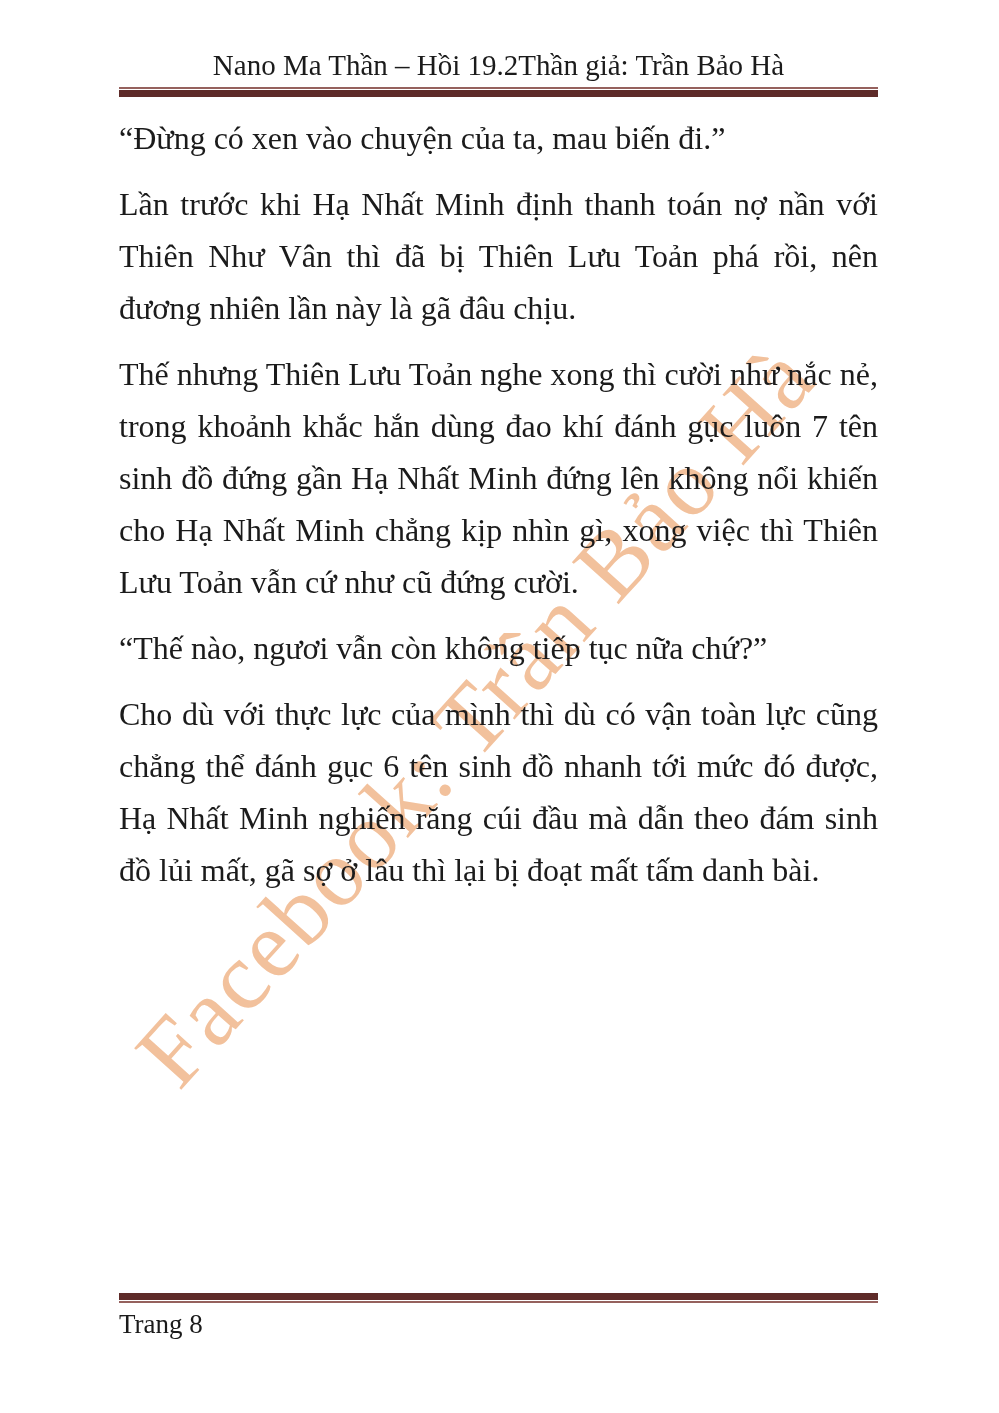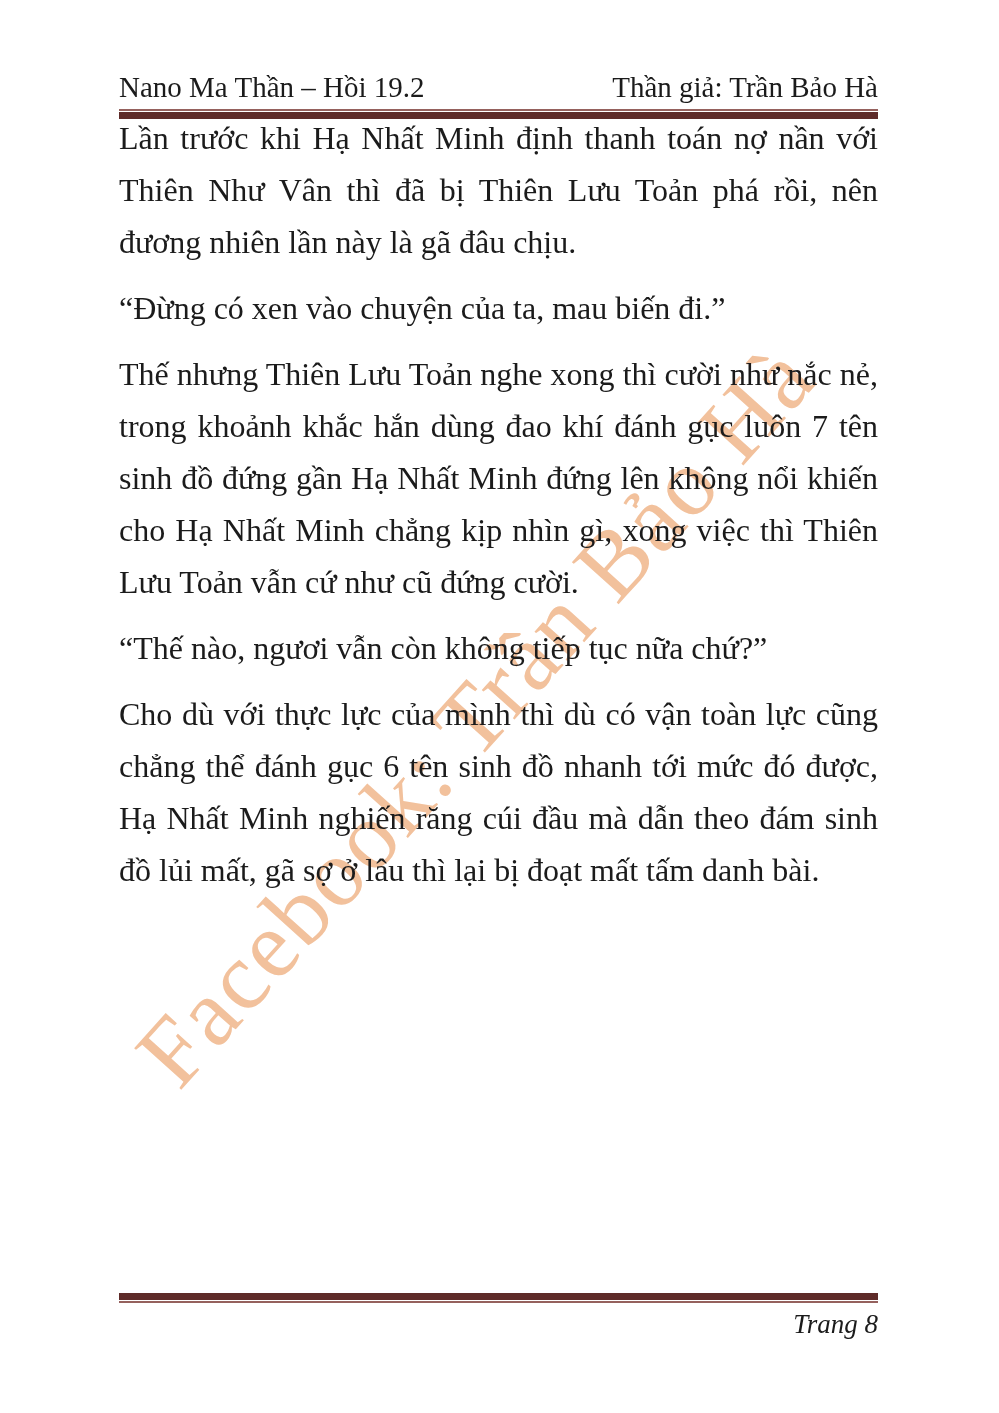--- a/index.html
+++ b/index.html
@@ -33,25 +33,24 @@
   }
   header.page-header {
     position: absolute;
     left: 119px;
     right: 121px;
     top: 48px;
     z-index: 1;
   }
   .header-row {
     display: flex;
-    justify-content: space-between;
+    justify-content: center;
     align-items: baseline;
     font-size: 29px;
     line-height: 34px;
-    margin-top: 22px;
   }
   .rule {
     width: 100%;
   }
   .rule-header {
     height: 10px;
     margin-top: 5px;
     background: linear-gradient(
       #95615d 0px, #95615d 2px,
       #ffffff 2px, #ffffff 3px,
@@ -78,45 +77,44 @@
     z-index: 1;
   }
   .rule-footer {
     height: 10px;
     background: linear-gradient(
       #5e2b29 0px, #5e2b29 7px,
       #ffffff 7px, #ffffff 8px,
       #95615d 8px, #95615d 10px);
   }
   .page-number {
-    text-align: right;
+    text-align: left;
     font-size: 27px;
     margin-top: 6px;
-    font-style: italic;
   }
 </style>
 </head>
 <body>
 
 <div class="page">
 
   <div class="watermark" style="color: rgb(242, 193, 156);">Facebook: Trần Bảo Hà</div>
 
   <header class="page-header">
     <div class="header-row">
       <span>Nano Ma Thần – Hồi 19.2</span>
       <span>Thần giả: Trần Bảo Hà</span>
     </div>
     <div class="rule rule-header"></div>
   </header>
 
   <main class="page-body" id="paragraphs">
 
-  <p>Lần trước khi Hạ Nhất Minh định thanh toán nợ nần với Thiên Như Vân thì đã bị Thiên Lưu Toản phá rồi, nên đương nhiên lần này là gã đâu chịu.</p>
-      <p>“Đừng có xen vào chuyện của ta, mau biến đi.”</p>
+  <p>“Đừng có xen vào chuyện của ta, mau biến đi.”</p>
+      <p>Lần trước khi Hạ Nhất Minh định thanh toán nợ nần với Thiên Như Vân thì đã bị Thiên Lưu Toản phá rồi, nên đương nhiên lần này là gã đâu chịu.</p>
       <p>Thế nhưng Thiên Lưu Toản nghe xong thì cười như nắc nẻ, trong khoảnh khắc hắn dùng đao khí đánh gục luôn 7 tên sinh đồ đứng gần Hạ Nhất Minh đứng lên không nổi khiến cho Hạ Nhất Minh chẳng kịp nhìn gì, xong việc thì Thiên Lưu Toản vẫn cứ như cũ đứng cười.</p>
       <p>“Thế nào, ngươi vẫn còn không tiếp tục nữa chứ?”</p>
       <p>Cho dù với thực lực của mình thì dù có vận toàn lực cũng chẳng thể đánh gục 6 tên sinh đồ nhanh tới mức đó được, Hạ Nhất Minh nghiến răng cúi đầu mà dẫn theo đám sinh đồ lủi mất, gã sợ ở lâu thì lại bị đoạt mất tấm danh bài.</p>
     </main>
 
   <footer class="page-footer">
     <div class="rule rule-footer"></div>
     <div class="page-number">Trang 8</div>
   </footer>
 

